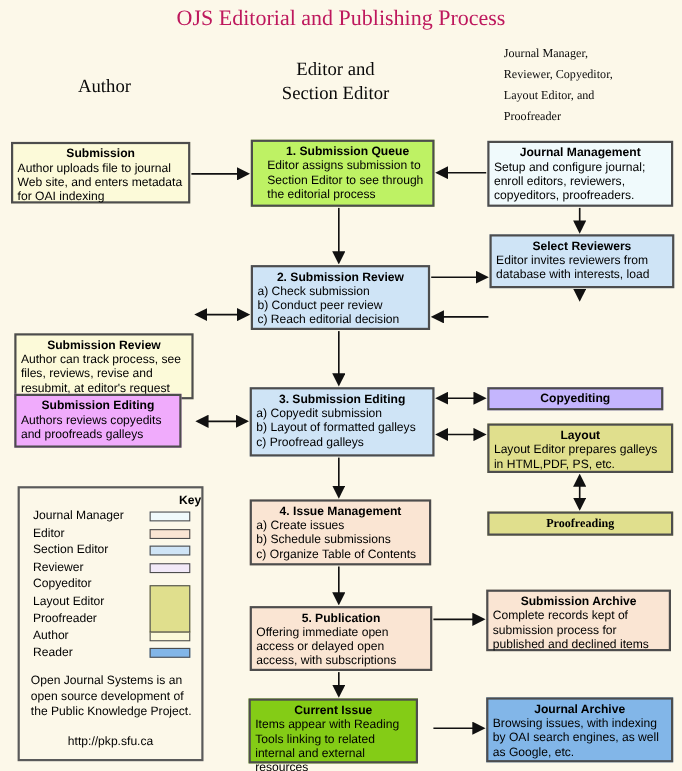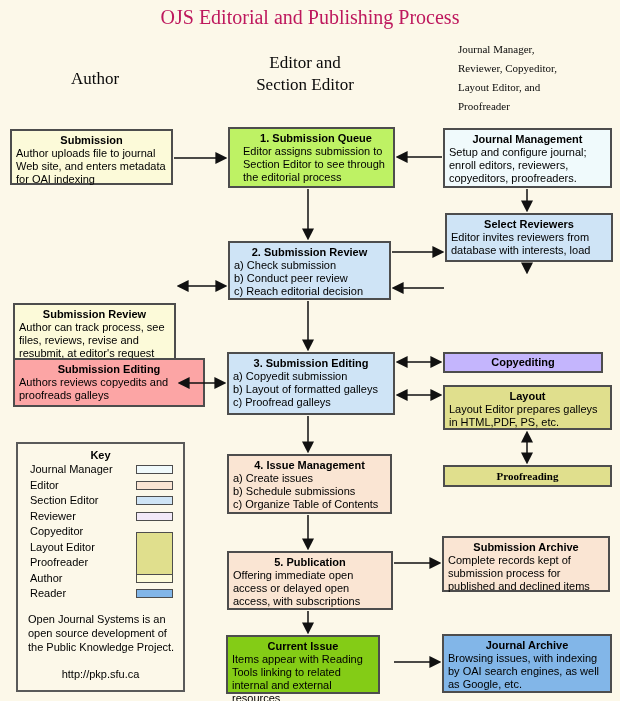--- a/index.html
+++ b/index.html
@@ -25,21 +25,21 @@
     padding: 3px 4px 2px 4px; font-size: 11px; line-height: 13px;
   }
   .box .box-title { font-weight: bold; text-align: center; }
   .box .box-body  { text-align: left; white-space: pre-line; }
   .box.title-only { display:flex; align-items:center; justify-content:center; padding:0; }
 
   #key-box {
     position:absolute; left:16px; top:442px; width:169px; height:250px;
     border:2px solid #5a5a5a; font-size:11px; line-height:13px;
   }
-  #key-title { text-align:center; font-weight:bold; margin-top:5px; }
+  #key-title { text-align:right; font-weight:bold; margin-top:5px; }
   .key-row { display:flex; align-items:center; height:15.5px; padding:0 10px 0 12px; }
   .key-row .key-label { flex:1; }
   .key-swatch { width:37px; height:9px; border:1.5px solid #4d4d4d; }
   #key-tall-swatch {
     position:absolute; right:10px; top:88px; width:37px; height:43px;
     border:1.5px solid #4d4d4d;
   }
   #key-note { position:absolute; left:10px; right:6px; top:168px; line-height:14px; white-space:pre-line; }
   #key-url  { position:absolute; left:0; right:0; top:224px; text-align:center; }
 
@@ -62,21 +62,21 @@
 Proofreader</div>
 
   <div class="box" style="left: 10px; top: 129px; width: 163px; height: 56px; background-color: rgb(252, 250, 217);">
     <div class="box-title">Submission</div>
     <div class="box-body">Author uploads file to journal Web site, and enters metadata for OAI indexing</div>
   </div>
   <div class="box" style="left: 13px; top: 257px; width: 163px; height: 60px; background-color: rgb(252, 250, 217); margin-top: 46px;">
     <div class="box-title">Submission Review</div>
     <div class="box-body">Author can track process, see files, reviews, revise and resubmit, at editor's request</div>
   </div>
-  <div class="box" style="left: 13px; top: 358px; width: 192px; height: 49px; background-color: #fca5a5;">
+  <div class="box" style="left: 13px; top: 358px; width: 152px; height: 49px; background-color: #f0abfc;">
     <div class="box-title">Submission Editing</div>
     <div class="box-body">Authors reviews copyedits and proofreads galleys</div>
   </div>
 
   <div class="box" style="left: 228px; top: 127px; width: 167px; height: 61px; background-color: #bef264; padding-left: 13px;">
     <div class="box-title">1. Submission Queue</div>
     <div class="box-body">Editor assigns submission to Section Editor to see through the editorial process</div>
   </div>
   <div class="box" style="left: 228px; top: 241px; width: 163px; height: 59px; background-color: rgb(207, 228, 246);">
     <div class="box-title">2. Submission Review</div>

